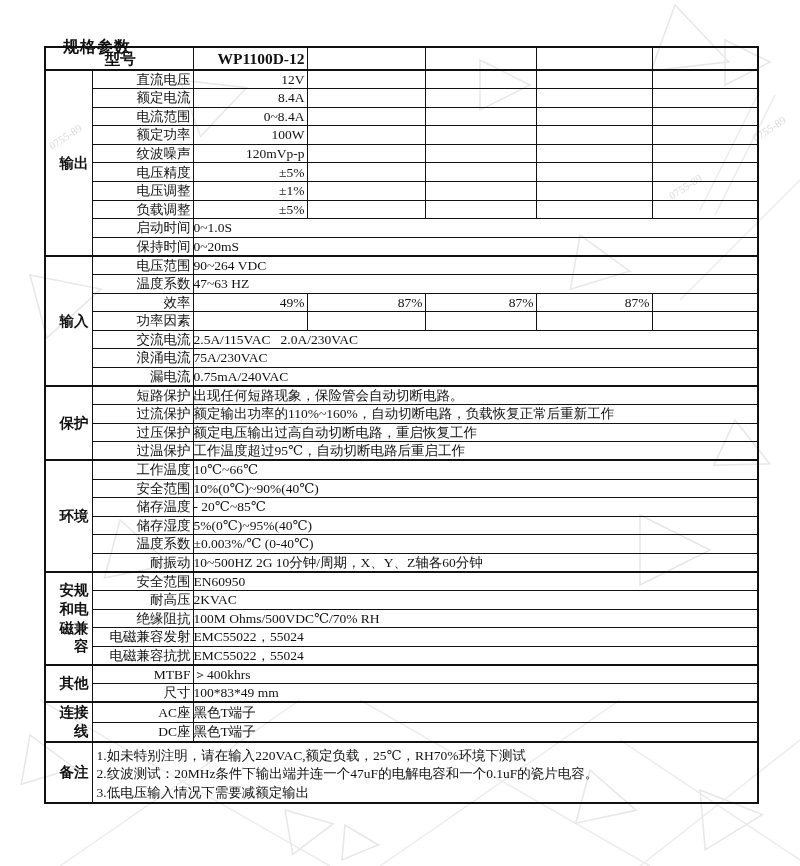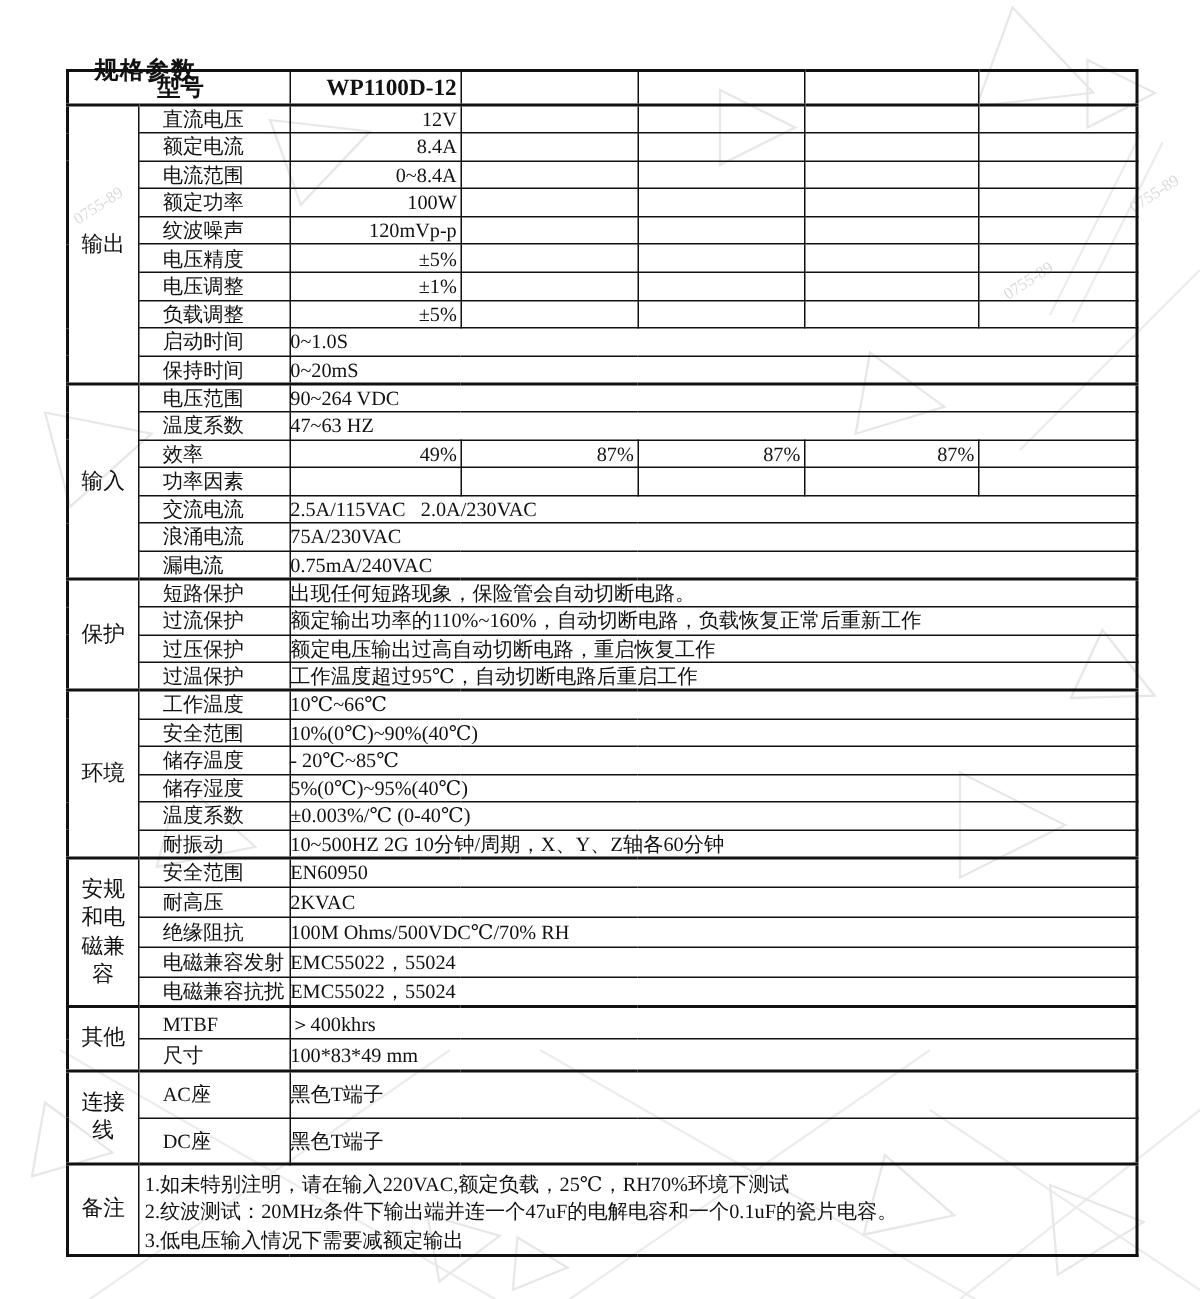--- a/index.html
+++ b/index.html
@@ -38,28 +38,28 @@
     line-height: 1.15;
     overflow: hidden;
     white-space: nowrap;
     background: transparent;
     vertical-align: middle;
   }
   .spec tr.sec-top td { border-top: 2px solid #111; margin-top: 26px; }
   .spec tr.hdr td { height: 23px; }
   .spec tr.notes-row td { height: 52px; }
   td.cat {
-    font-weight: normal;
+    font-weight: bold;
     font-size: 14.5px;
-    text-align: center;
-    padding: 11px 3px;
+    text-align: right;
+    padding: 0 3px;
     white-space: normal;
     line-height: 1.3;
   }
-  td.lbl { text-align: left; padding-left: 16px; }
+  td.lbl { text-align: right; padding-left: 16px; }
   td.val { text-align: right; }
   td.center { text-align: left; padding: 0; white-space: pre; }
   td.model-l { text-align: center; font-weight: bold; font-size: 15.5px; }
   td.model-v { font-weight: bold; font-size: 15.5px; }
   td.notes-cell {
     vertical-align: top;
     padding-top: 4px;
     white-space: normal;
   }
   .nline { line-height: 18.5px; font-size: 13.5px; white-space: nowrap; }

